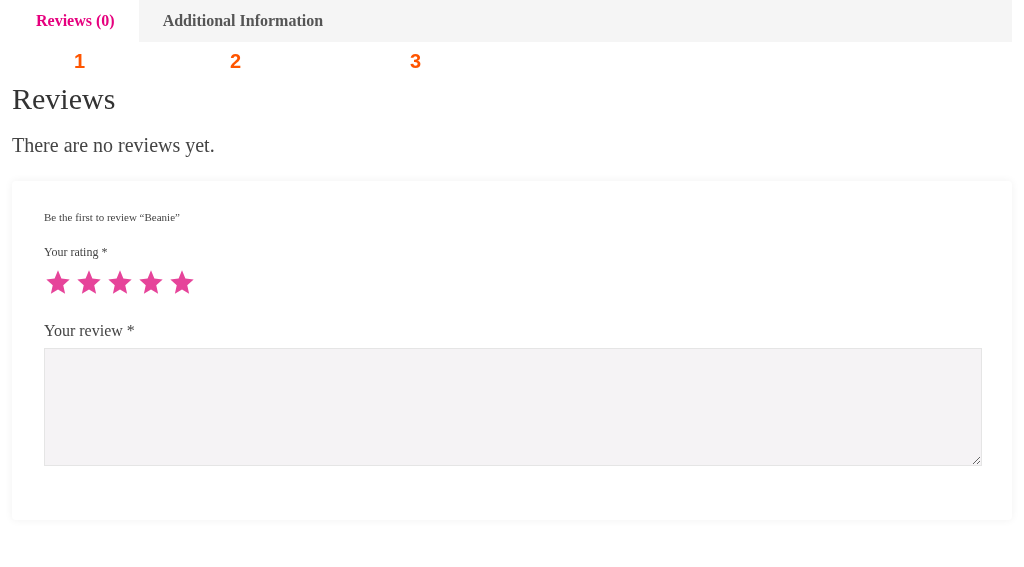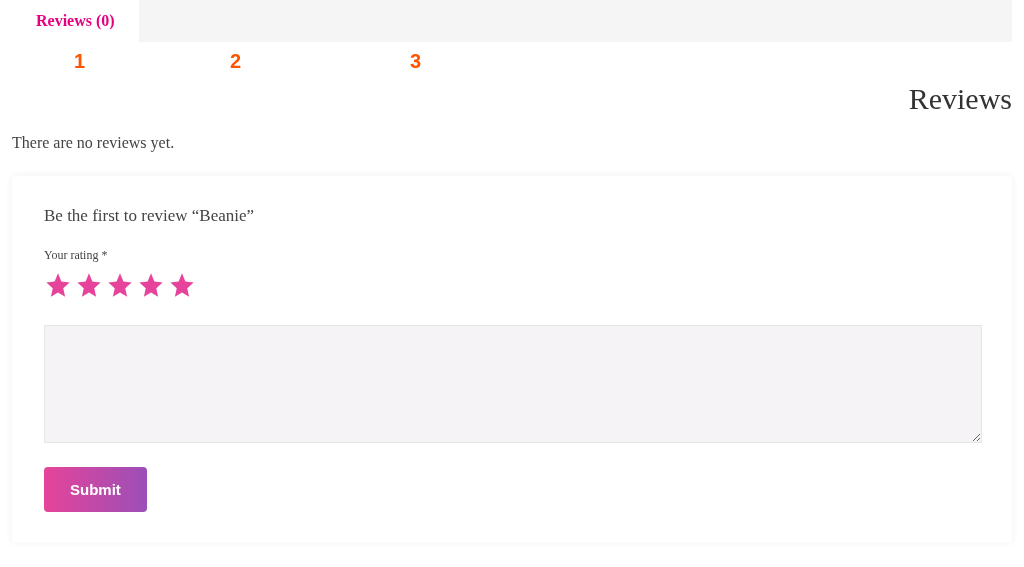--- a/index.html
+++ b/index.html
@@ -52,35 +52,34 @@
     .ann2 { left: 218px; }
     .ann3 { left: 398px; }
     .content {
       padding: 32px 12px 0 12px;
     }
     .reviews-title {
       font-size: 30px;
       color: #333;
       font-weight: normal;
       margin-bottom: 18px;
-      text-align: right;
     }
     .no-reviews {
-      font-size: 16px;
+      font-size: 20px;
       color: #444;
       margin-bottom: 24px;
     }
     .review-form-card {
       background: #ffffff;
       box-shadow: 0 0 8px rgba(0,0,0,0.06);
       border-radius: 4px;
       padding: 30px 32px;
     }
     .review-prompt {
-      font-size: 17px;
+      font-size: 11px;
       color: #444;
       margin-bottom: 22px;
     }
     .rating-label {
       font-size: 12px;
       color: #444;
       margin-bottom: 8px;
     }
     .stars-row {
       display: flex;
@@ -119,20 +118,21 @@
       border-radius: 4px;
       cursor: pointer;
       font-family: Arial, sans-serif;
     }
   </style>
 </head>
 <body>
 
 <div class="tabs-container">
   <div class="tab active">Reviews (0)</div>
+  <div class="tab">Additional Information</div>
 </div>
 
 <div class="annotation-row">
   <span class="annotation ann1">1</span>
   <span class="annotation ann2">2</span>
   <span class="annotation ann3">3</span>
 </div>
 
 <div class="content">
   <h2 class="reviews-title">Reviews</h2>
@@ -151,17 +151,17 @@
       <svg class="star-svg" viewBox="0 0 24 24">
           <path d="M12 2l2.9 6.9L22 9.8l-5.5 5 1.6 7.2L12 18.5 5.9 22l1.6-7.2L2 9.8l7.1-.9L12 2z"></path>
         </svg>
       <svg class="star-svg" viewBox="0 0 24 24">
           <path d="M12 2l2.9 6.9L22 9.8l-5.5 5 1.6 7.2L12 18.5 5.9 22l1.6-7.2L2 9.8l7.1-.9L12 2z"></path>
         </svg>
       <svg class="star-svg" viewBox="0 0 24 24">
           <path d="M12 2l2.9 6.9L22 9.8l-5.5 5 1.6 7.2L12 18.5 5.9 22l1.6-7.2L2 9.8l7.1-.9L12 2z"></path>
         </svg>
     </div>
+    <p class="review-label">Your review *</p>
     <textarea class="review-textarea" style=""></textarea>
     <br>
-    <button class="submit-btn">Submit</button>
   </div>
 </div>
 
 </body></html>

